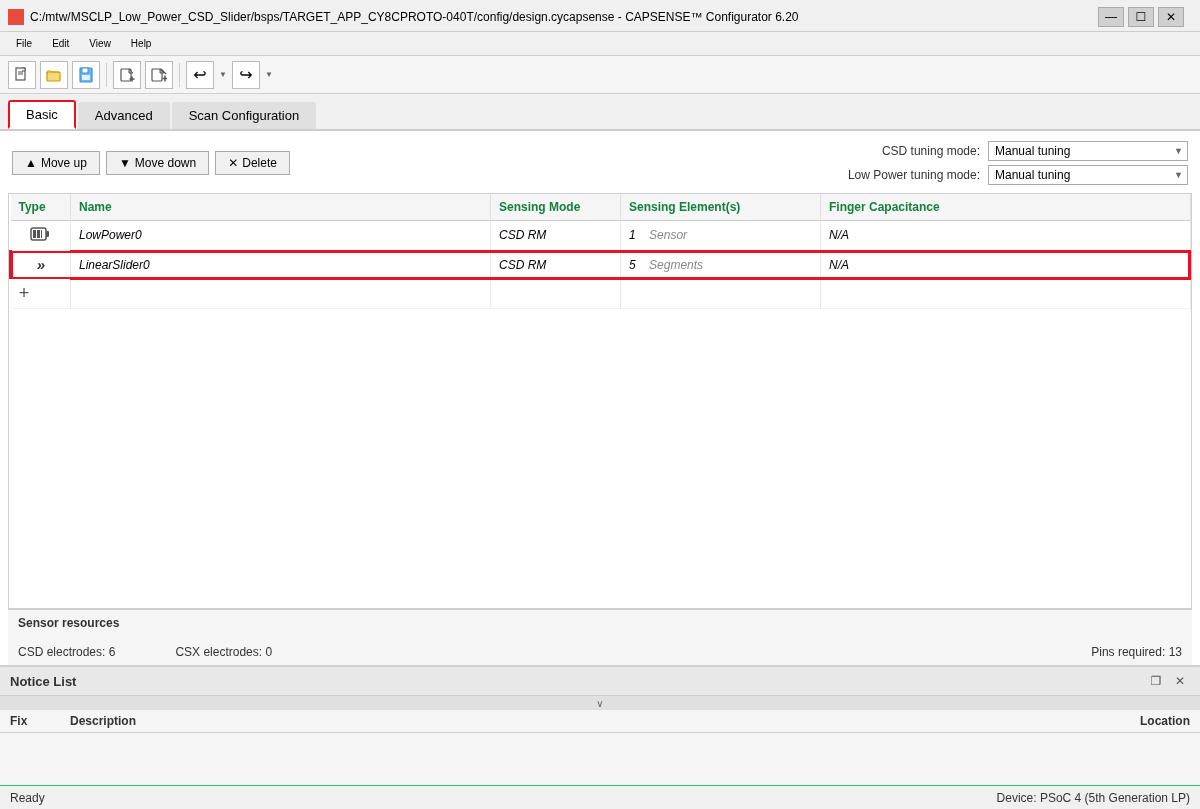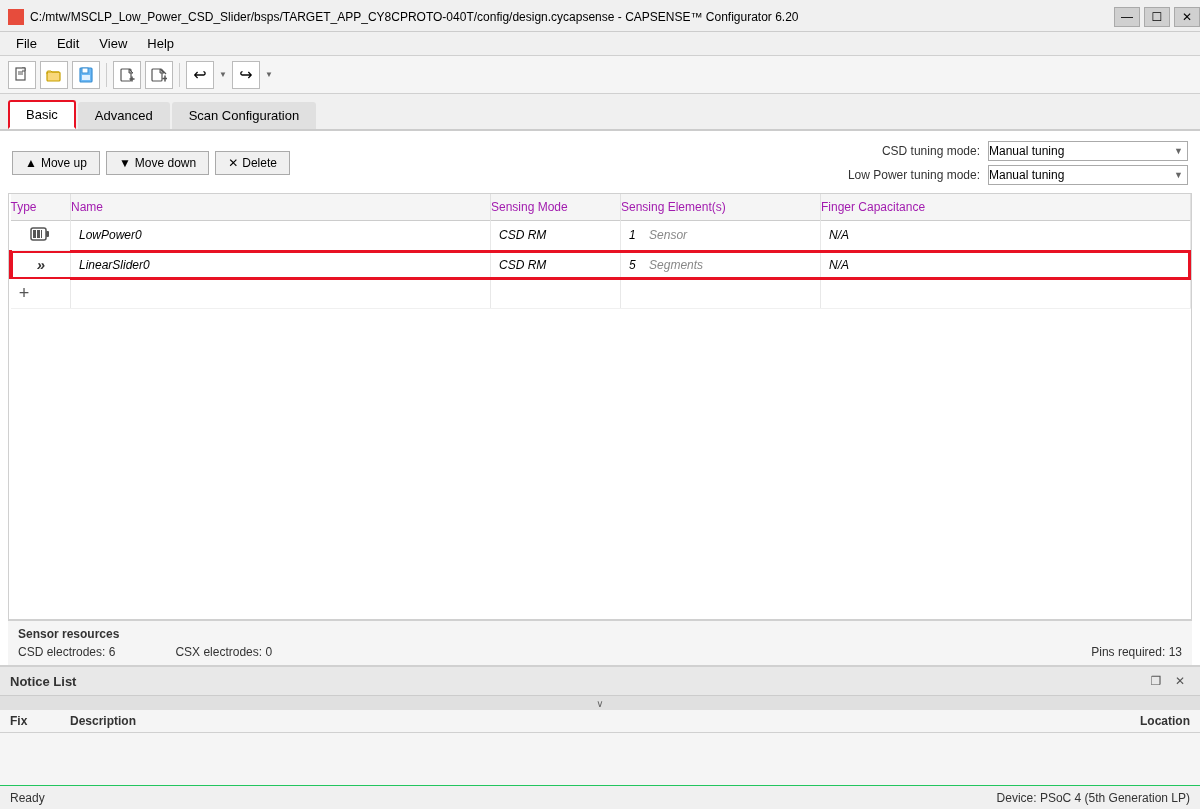--- a/index.html
+++ b/index.html
@@ -13,21 +13,21 @@
       display: flex;
       flex-direction: column;
     }
 
     
     .title-bar {
       background: #f0f0f0;
       display: flex;
       align-items: center;
       justify-content: space-between;
-      padding: 6px 0 4px 8px;
+      padding: 6px 16px 4px 8px;
       border-bottom: 1px solid #ccc;
       min-height: 32px;
     }
     .title-bar-left {
       display: flex;
       align-items: center;
       gap: 6px;
     }
     .title-icon {
       width: 16px;
@@ -62,21 +62,21 @@
       display: flex;
       align-items: center;
       padding: 2px 8px;
       gap: 4px;
       border-bottom: 1px solid #d0d0d0;
       min-height: 24px;
     }
     .menu-item {
       padding: 2px 8px;
       cursor: pointer;
-      font-size: 13px;
+      font-size: 10px;
     }
 
     
     .toolbar {
       background: #f5f5f5;
       display: flex;
       align-items: center;
       padding: 4px 8px;
       gap: 4px;
       border-bottom: 1px solid #d0d0d0;
@@ -171,21 +171,21 @@
       gap: 8px;
     }
     .tuning-label {
       font-size: 12px;
       color: #333;
       min-width: 160px;
       text-align: right;
     }
     .tuning-select {
       min-width: 200px;
-      padding: 2px 0;
+      padding: 2px 6px;
       border: 1px solid #aaa;
       background: #fff;
       font-size: 12px;
       appearance: none;
       -webkit-appearance: none;
       padding-right: 20px;
       position: relative;
     }
     .select-wrapper {
       position: relative;
@@ -212,26 +212,26 @@
     }
     .widget-table {
       width: 100%;
       border-collapse: collapse;
     }
     .widget-table thead tr {
       background: #f5f5f5;
       border-bottom: 1px solid #ccc;
     }
     .widget-table th {
-      padding: 6px 0;
+      padding: 6px 8px;
       text-align: left;
-      font-weight: 400;
+      font-weight: 700;
       font-size: 12px;
       border-right: 1px solid #e0e0e0;
-      color: #a21caf;
+      color: #15803d;
     }
     .widget-table td {
       padding: 5px 8px;
       font-size: 12px;
       border-right: 1px solid #e8e8e8;
       border-bottom: 1px solid #f0f0f0;
       font-style: italic;
     }
     .add-row td {
       padding: 4px 8px;
@@ -243,21 +243,21 @@
     
     .sensor-resources {
       background: #f5f5f5;
       border-top: 1px solid #d0d0d0;
       margin: 0 8px;
       padding: 6px 10px;
     }
     .sensor-resources-title {
       font-size: 12px;
       font-weight: 600;
-      margin-bottom: 4px;
+      margin-bottom: 15px;
       color: #333;
     }
     .sensor-resources-row {
       display: flex;
       gap: 60px;
       font-size: 12px;
       color: #333;
     }
 
     

